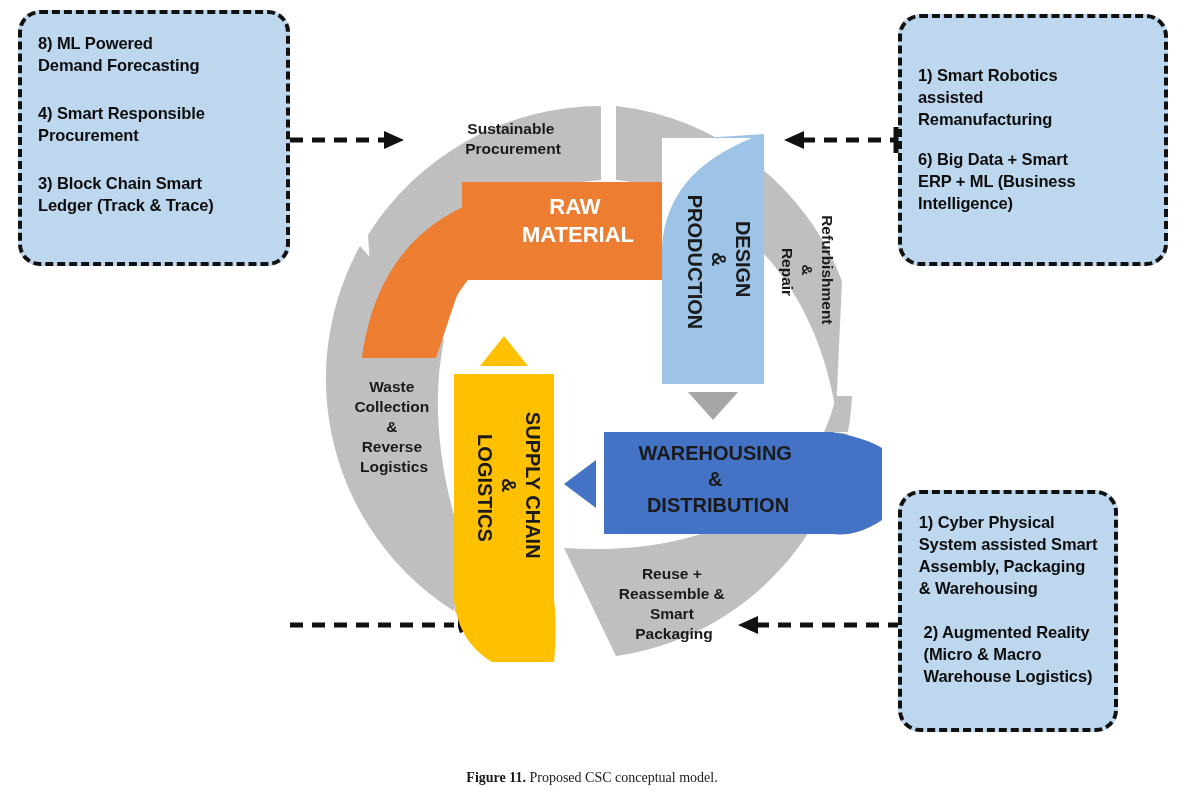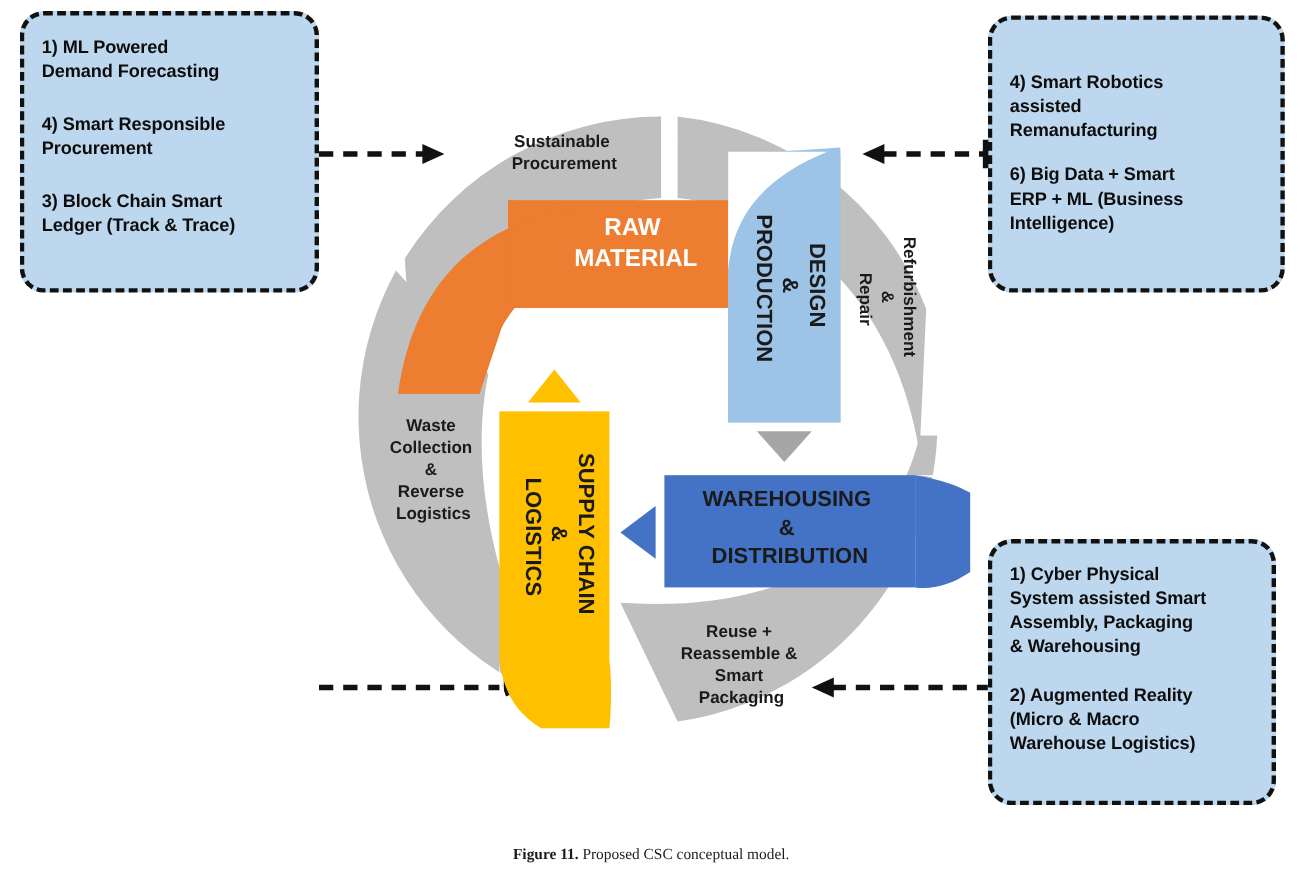--- a/index.html
+++ b/index.html
@@ -36,21 +36,21 @@
     display: flex;
     flex-direction: column;
     justify-content: center;
   }
   .callout .para { margin: 0 0 18px 0; white-space: pre-line; }
   .callout .para:last-child { margin-bottom: 0; }
 
   #callout-tl { left: 18px;  top: 10px;   width: 272px; height: 256px; }
   #callout-tr { left: 898px; top: 14px;   width: 270px; height: 252px; }
   #callout-bl { left: 18px;  top: 490px;  width: 272px; height: 242px; }
-  #callout-br { left: 898px; top: 490px;  width: 262px; height: 242px; }
+  #callout-br { left: 898px; top: 490px;  width: 220px; height: 242px; align-items: center; }
 
   #callout-tl .para { margin-bottom: 26px; }
   #callout-bl .para { margin-bottom: 22px; }
   #callout-br .para { margin-bottom: 22px; }
 
   
   .connector { position: absolute; }
 
   
   #wheel {
@@ -87,30 +87,30 @@
     white-space: nowrap;
   }
   #caption b { font-weight: bold; }
 </style>
 </head>
 <body>
 
 <div id="page">
 
   <div class="callout" id="callout-tl">
-    <p class="para">1) ML Powered
+    <p class="para">8) ML Powered
 Demand Forecasting</p>
     <p class="para">4)  Smart Responsible
 Procurement</p>
     <p class="para">3) Block Chain Smart
 Ledger (Track &amp; Trace)</p>
   </div>
 
   <div class="callout" id="callout-tr">
-    <p class="para">4)  Smart Robotics
+    <p class="para">1)  Smart Robotics
 assisted
 Remanufacturing</p>
     <p class="para">6) Big Data + Smart
 ERP + ML (Business
 Intelligence)</p>
   </div>
 
 
   <div class="callout" id="callout-br">
     <p class="para">1) Cyber Physical

